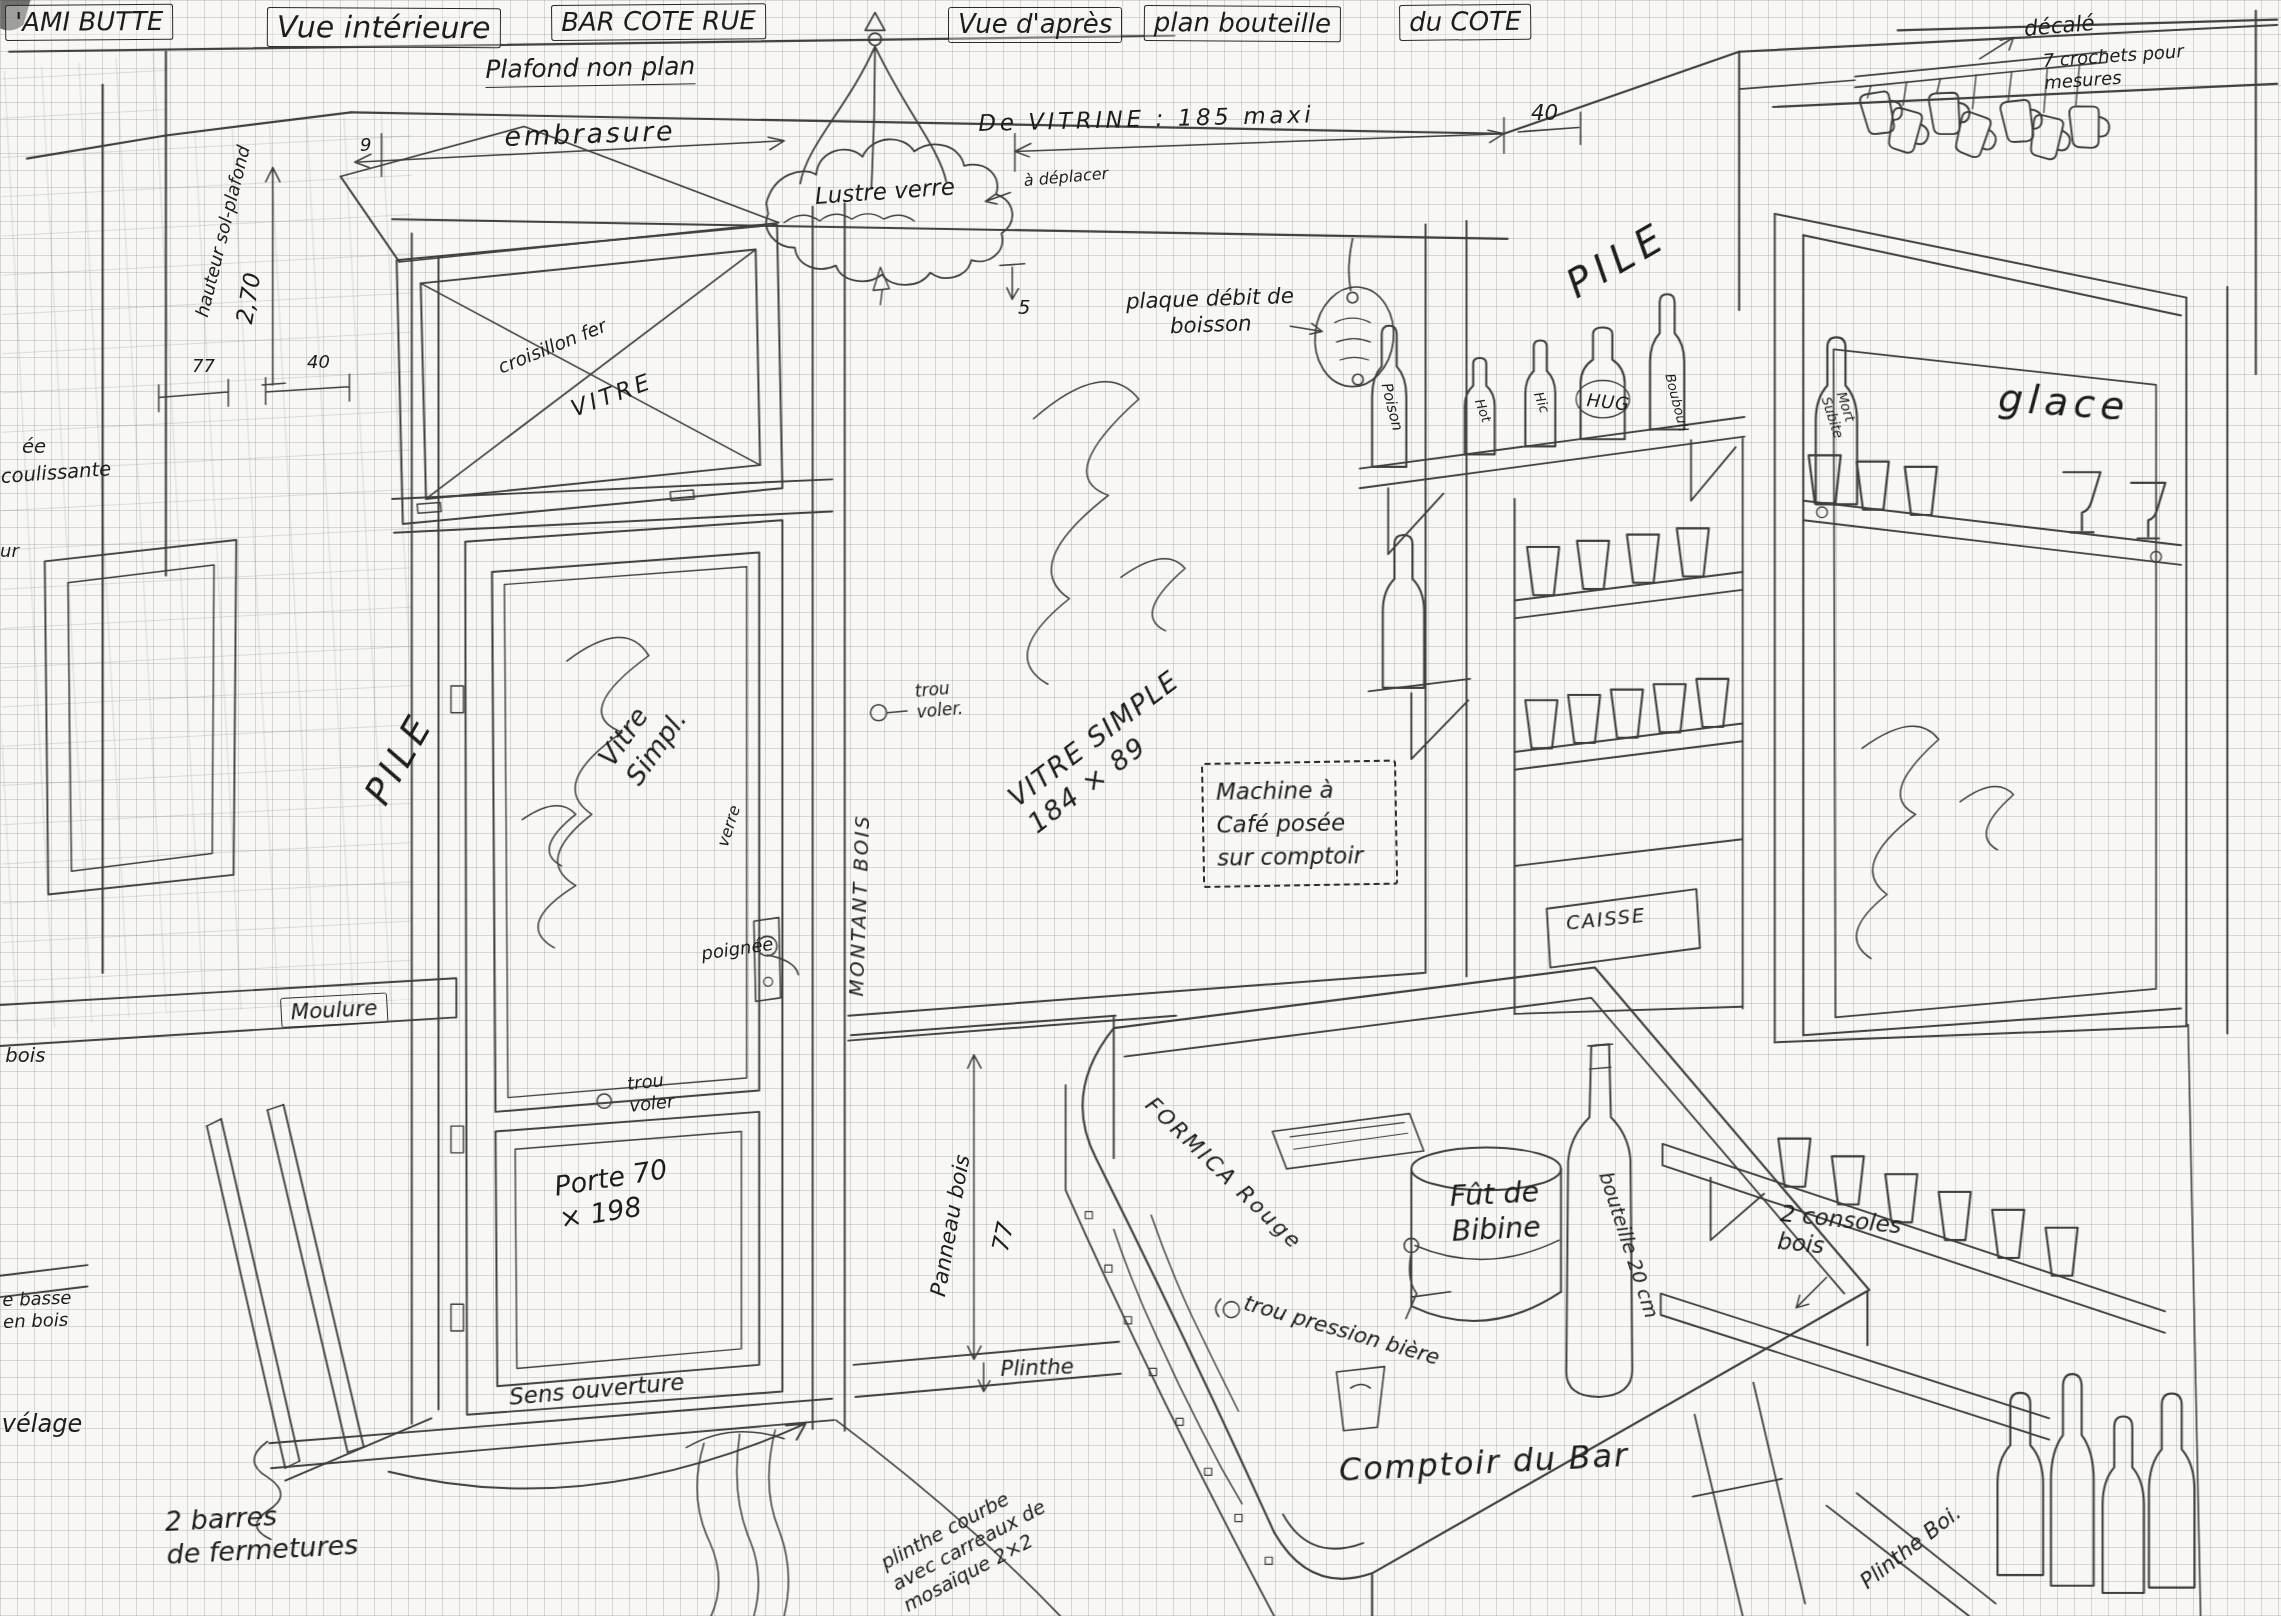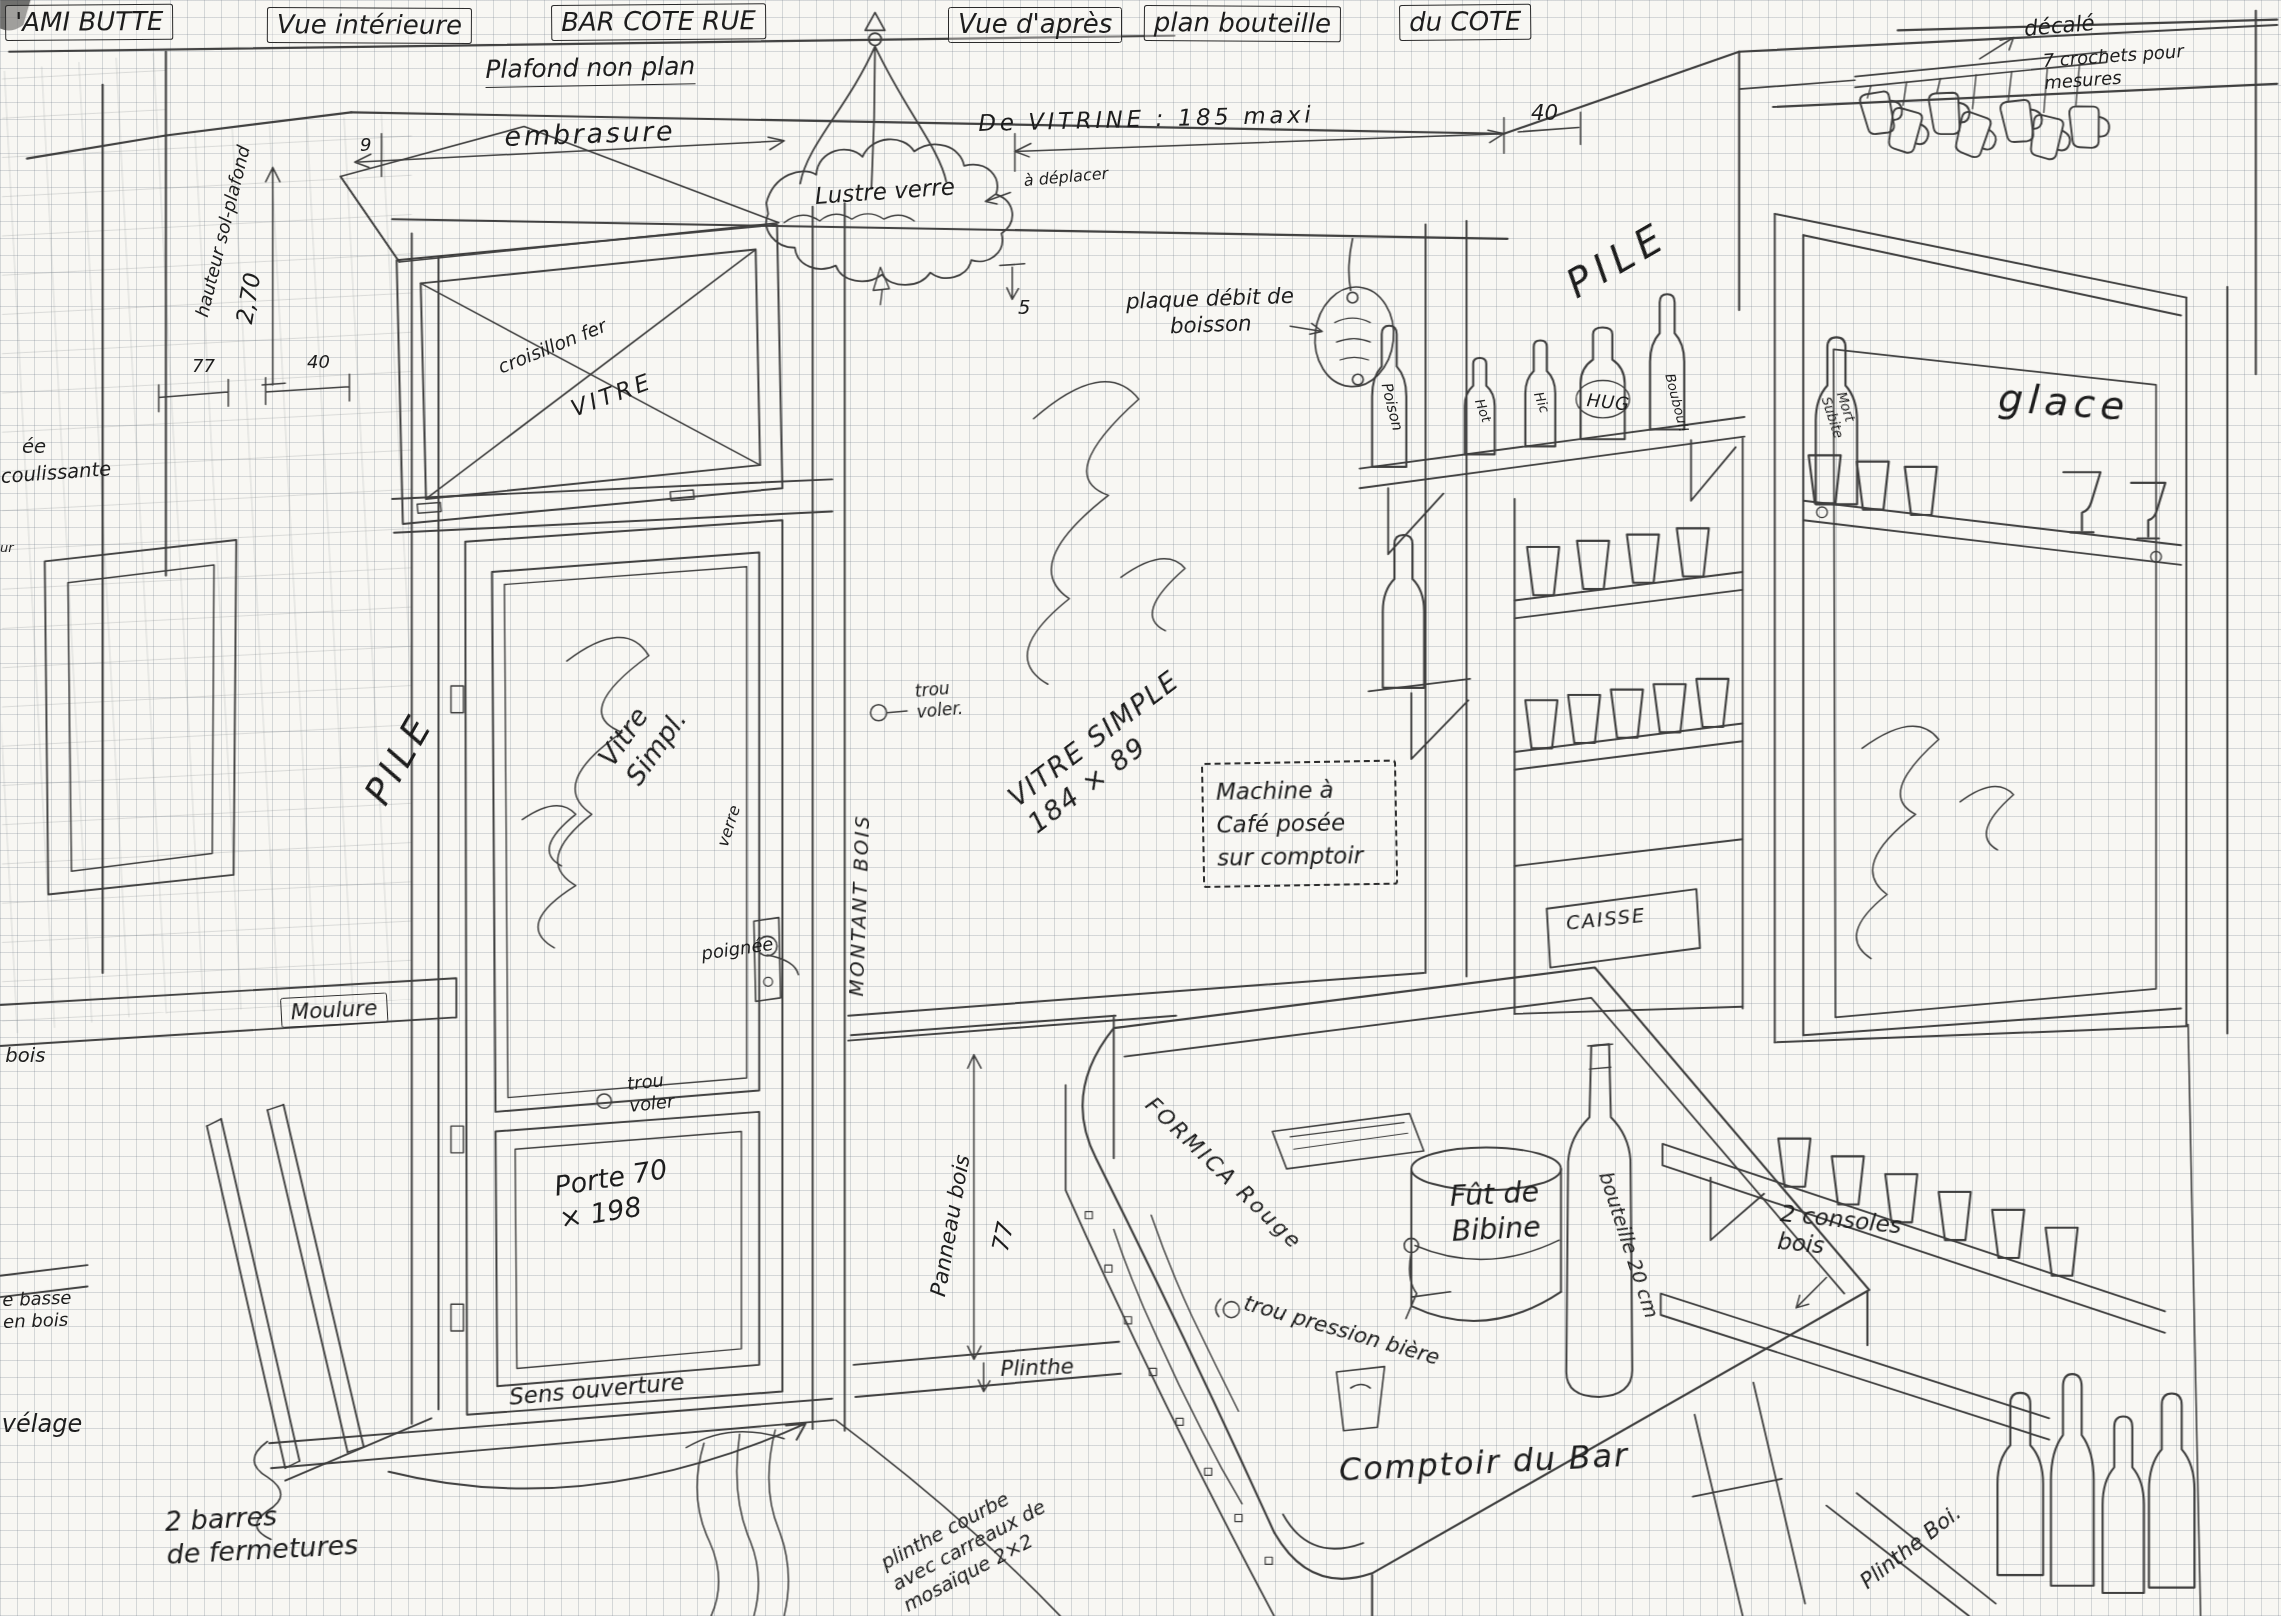--- a/index.html
+++ b/index.html
@@ -271,21 +271,21 @@
       <circle cx="986" cy="800" r="9"></circle>
       <path d="M996,800 L1018,798"></path>
       <circle cx="678" cy="1236" r="8"></circle>
       <circle cx="1382" cy="1470" r="9"></circle>
       <path d="M1370,1458 q-10,10 -2,20"></path>
     </g>
   </g>
 </svg>
 
 <div class="lbl box" style="left:5.3px;top:5.3px;font-size:26px;transform:rotate(-0.4deg);">'AMI BUTTE</div>
-<div class="lbl box" style="left:267px;top:7.1px;font-size:26px;transform:rotate(0.3deg);">Vue intérieure</div>
+<div class="lbl box" style="left:267px;top:7.1px;font-size:30px;transform:rotate(0.3deg);">Vue intérieure</div>
 <div class="lbl box" style="left:551px;top:4.5px;font-size:26px;transform:rotate(-0.5deg);">BAR COTE RUE</div>
 <div class="lbl box" style="left:948px;top:7.1px;font-size:26px;">Vue d'après</div>
 <div class="lbl box" style="left:1144px;top:5.3px;font-size:26px;transform:rotate(0.4deg);">plan bouteille</div>
 <div class="lbl box" style="left:1399px;top:4.5px;font-size:26px;transform:rotate(-0.6deg);">du COTE</div>
 
 <div class="lbl u" style="left:485px;top:55px;font-size:25px;transform:rotate(-1deg);">Plafond non plan</div>
 <div class="lbl" style="left:2023px;top:16px;font-size:21.4px;transform:rotate(-5deg);">décalé</div>
 <div class="lbl" style="left:2042px;top:50px;font-size:18px;transform:rotate(-4deg);">7 crochets pour
 mesures</div>
 <div class="lbl" style="left:504px;top:121px;font-size:27px;transform:rotate(-2deg);letter-spacing:2.7px;">embrasure</div>
@@ -298,21 +298,21 @@
 <div class="lbl" style="left:1023px;top:171px;font-size:16px;transform:rotate(-5deg);">à déplacer</div>
 <div class="lbl" style="left:1018px;top:296px;font-size:19.6px;">5</div>
 <div class="lbl ctr" style="left:1116px;top:289px;width:187px;font-size:21.4px;transform:rotate(-2deg);">plaque débit de
 boisson</div>
 <div class="lbl" style="left:1558px;top:267px;font-size:39px;transform:rotate(-30deg);letter-spacing:7.1px;">PILE</div>
 <div class="lbl" style="left:355px;top:790px;font-size:37px;transform:rotate(-60deg);letter-spacing:5.3px;">PILE</div>
 <div class="lbl" style="left:192px;top:355px;font-size:18px;">77</div>
 <div class="lbl" style="left:307px;top:351px;font-size:18px;">40</div>
 <div class="lbl" style="left:22px;top:435px;font-size:19.6px;">ée</div>
 <div class="lbl" style="left:0px;top:465px;font-size:19.6px;transform:rotate(-4deg);">coulissante</div>
-<div class="lbl" style="left:0px;top:540px;font-size:13px;">ur</div>
+<div class="lbl" style="left:0px;top:540px;font-size:18px;">ur</div>
 <div class="lbl" style="left:495px;top:358px;font-size:18.7px;transform:rotate(-22deg);">croisillon fer</div>
 <div class="lbl" style="left:567px;top:396px;font-size:23px;transform:rotate(-20deg);letter-spacing:3.6px;">VITRE</div>
 <div class="lbl" style="left:592px;top:754px;font-size:27px;transform:rotate(-55deg);">Vitre
 Simpl.</div>
 <div class="lbl" style="left:713px;top:843px;font-size:16px;transform:rotate(-72deg);">verre</div>
 <div class="lbl" style="left:700px;top:943px;font-size:18px;transform:rotate(-8deg);">poignée</div>
 <div class="lbl" style="left:845px;top:996px;font-size:19.6px;transform:rotate(-88deg);letter-spacing:2.7px;">MONTANT  BOIS</div>
 <div class="lbl" style="left:914px;top:681px;font-size:17px;transform:rotate(-5deg);">trou
 voler.</div>
 <div class="lbl" style="left:1002px;top:788px;font-size:27px;transform:rotate(-37deg);letter-spacing:1.8px;">VITRE SIMPLE

